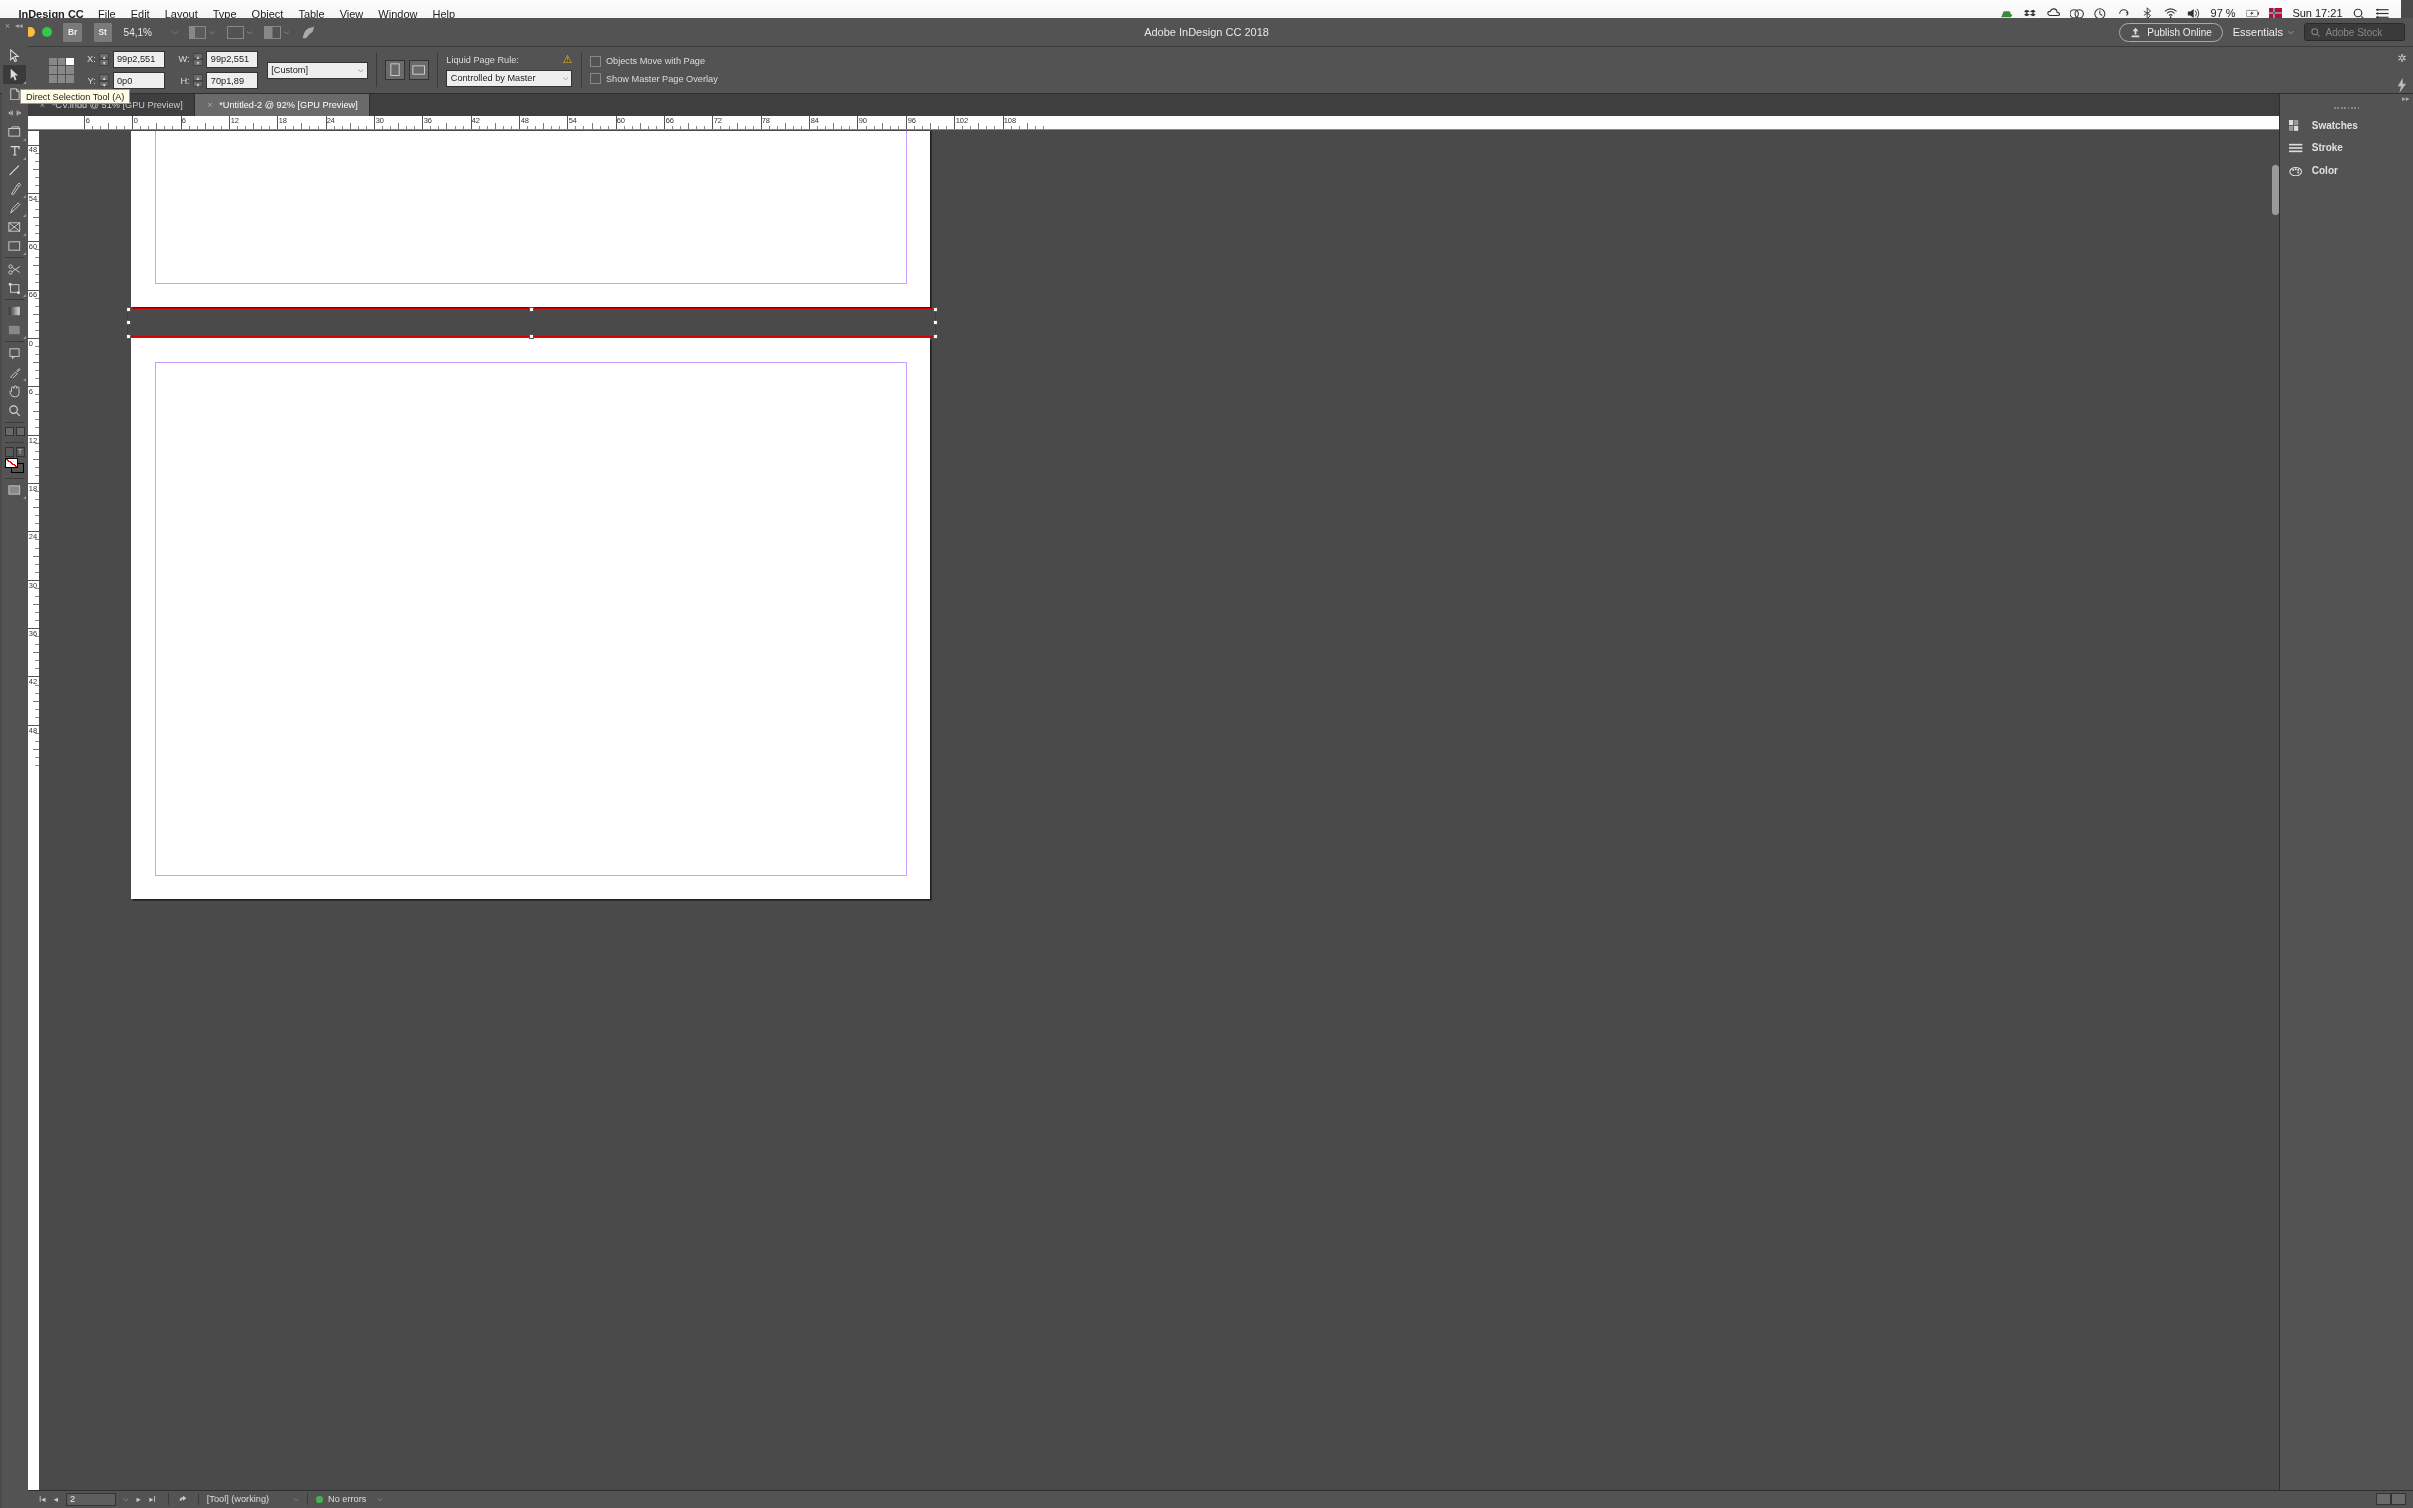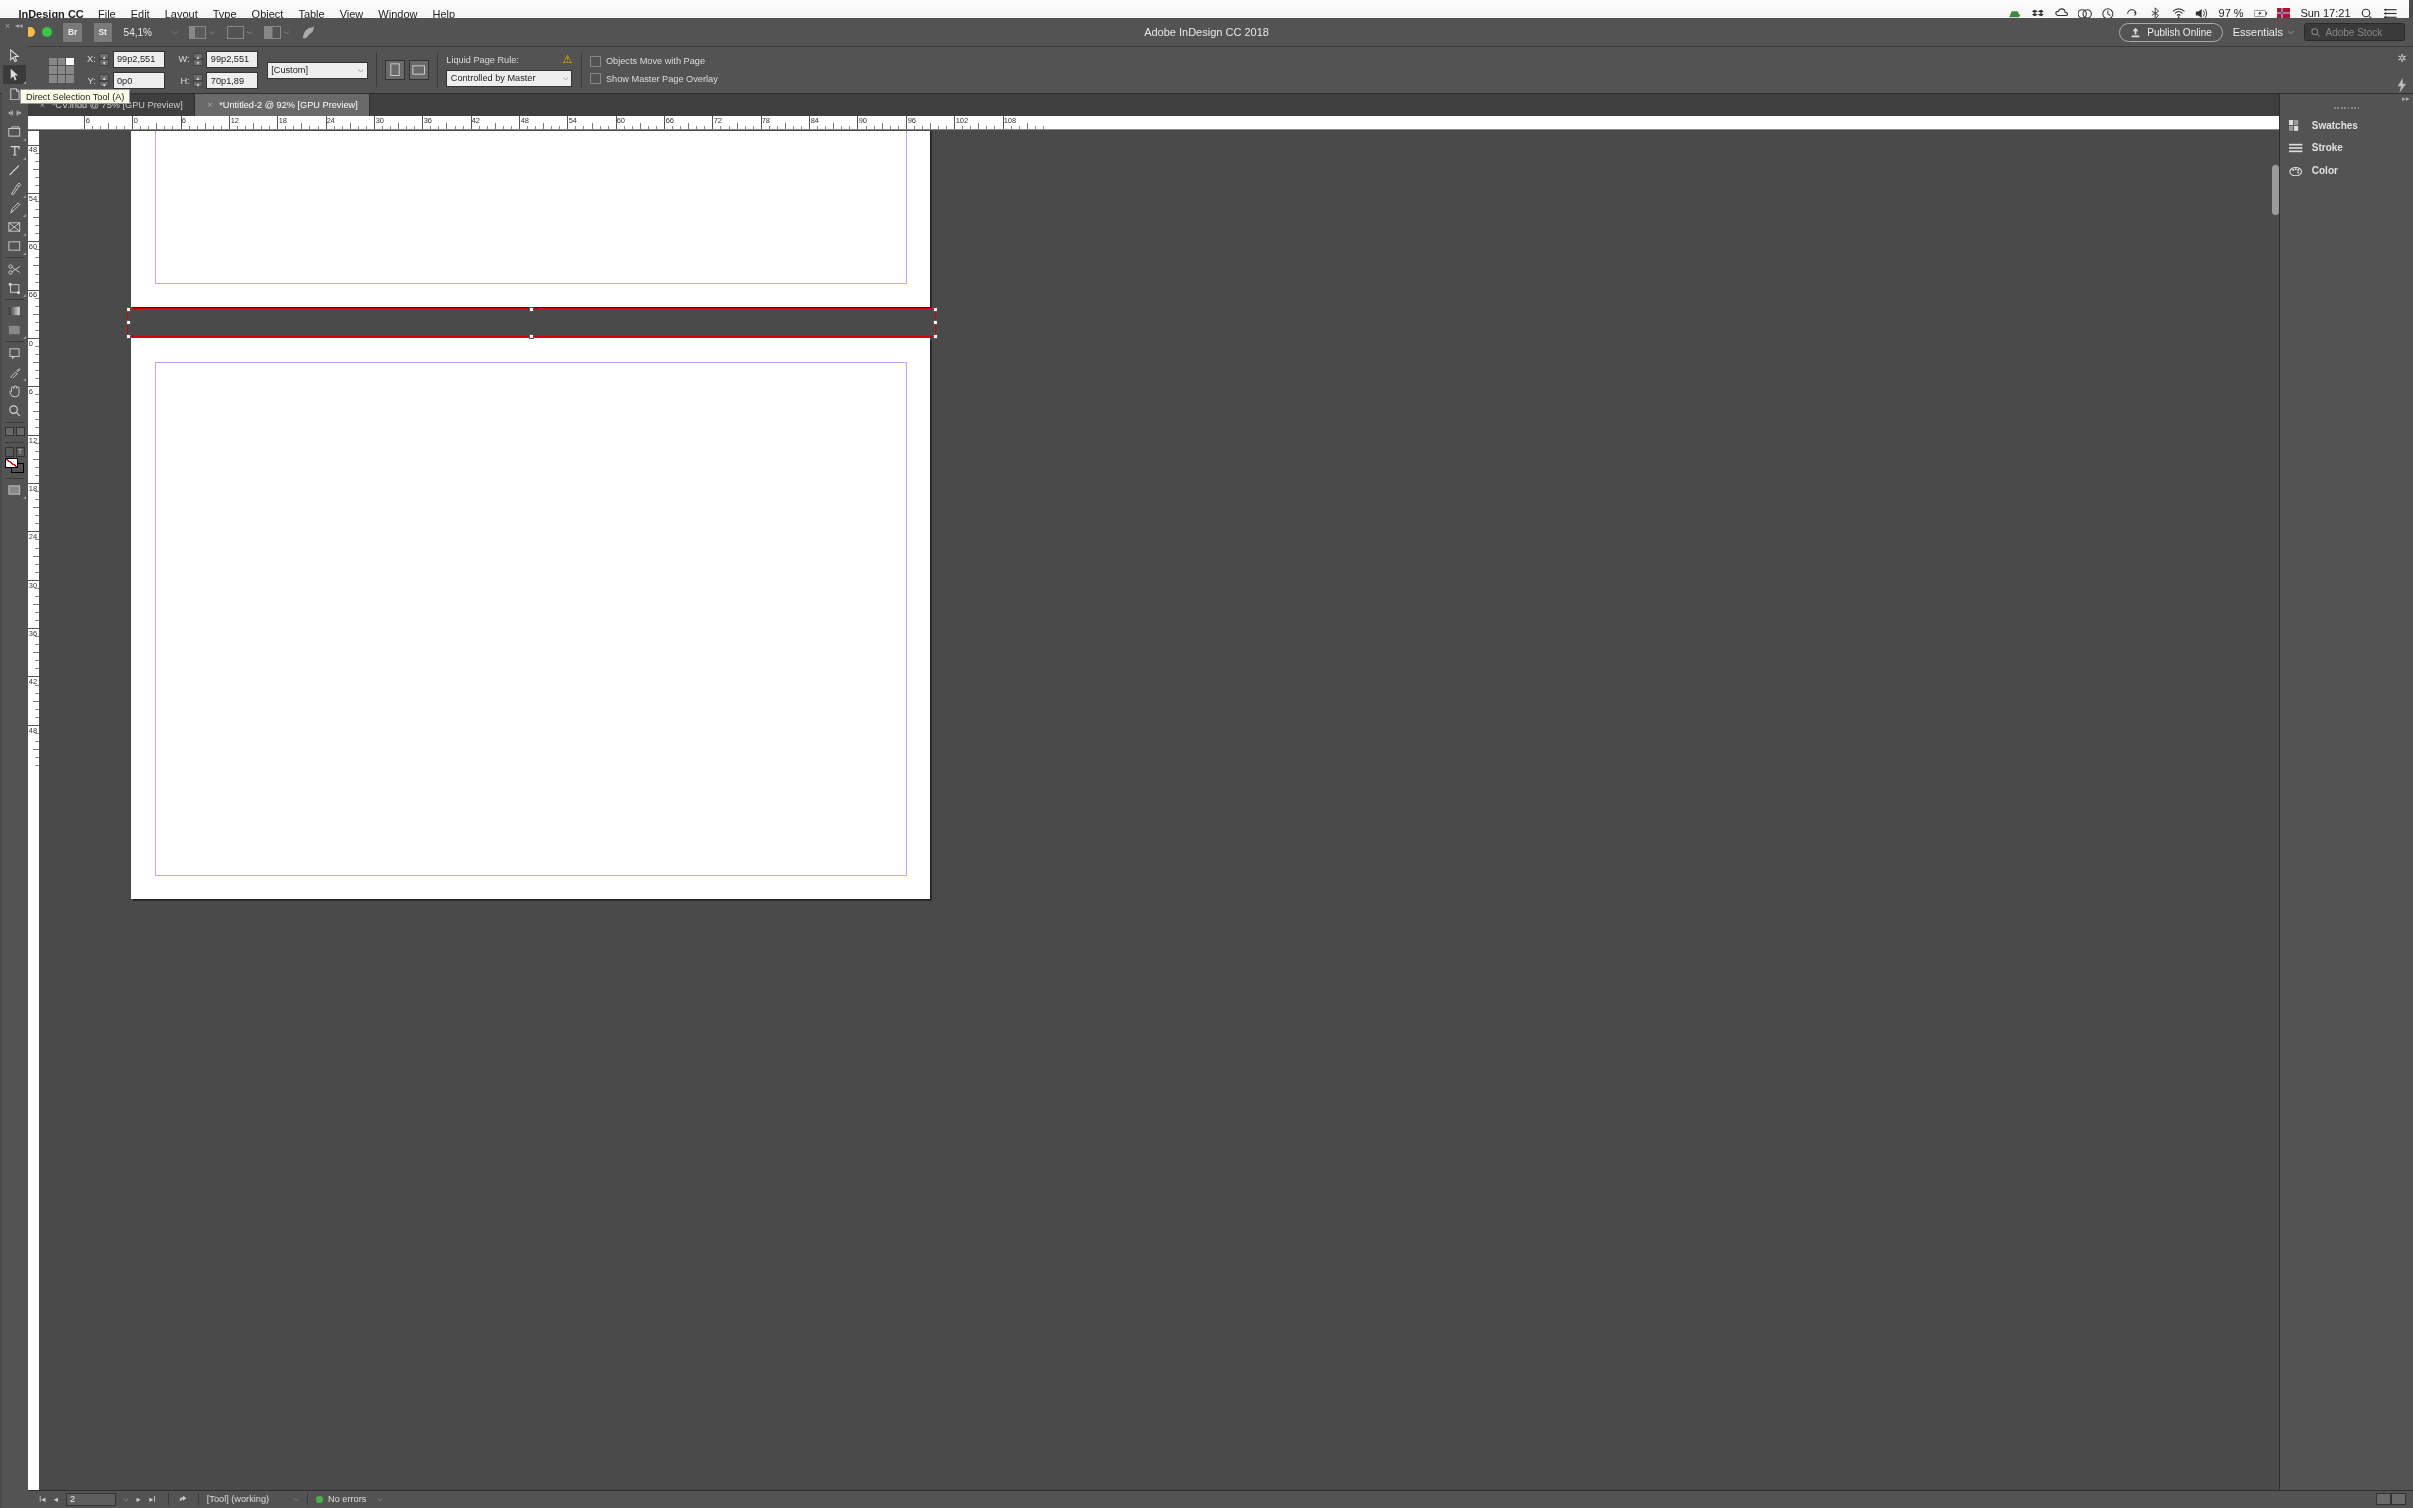--- a/index.html
+++ b/index.html
@@ -1,19 +1,19 @@
 <!DOCTYPE html>
 <html style="font-size:13.4px"><head>
 <meta charset="utf-8">
 <style>
 * { margin: 0; padding: 0; box-sizing: border-box; font-family: -apple-system, "Helvetica Neue", Arial, sans-serif; user-select: none; }
 html, body { width: 1164px; height: 727px; background: #4a4a4a; overflow: hidden; }
 
 
-.mac-menubar { position: absolute; top: 0; left: 0; right: 4px; height: 28px; background: linear-gradient(#fdfdfd,#f1f1f1); display: flex; align-items: center; font-size: 11px; color: #222; border-bottom: 0.8px solid #d0d0d0; }
+.mac-menubar { position: absolute; top: 0; left: 0; right: 12px; height: 28px; background: linear-gradient(#fdfdfd,#f1f1f1); display: flex; align-items: center; font-size: 11px; color: #222; border-bottom: 0.8px solid #d0d0d0; }
 .mac-menubar .left { display: flex; align-items: center; gap: 0; padding-left: 10px; }
 .mac-menubar .left .apple { font-size: 12.6px; margin-right: 8.4px; }
 .mac-menubar .left .app-name { font-weight: 600; margin-right: 6.7px; }
 .mac-menubar .left .menu-item { padding: 0 7.5px; }
 .mac-menubar .right { margin-left: auto; display: flex; align-items: center; gap: 10px; padding-right: 11.7px; }
 .mac-menubar .right span, .mac-menubar .right svg { font-size: 11px; }
 .sysicon { width: 13.4px; height: 13.4px; display: inline-flex; align-items: center; justify-content: center; }
 
 
 .app-titlebar { position: absolute; top: 18.4px; left: 0; right: 0; height: 28px; background: #535353; display: flex; align-items: center; }
@@ -528,21 +528,21 @@
       </svg>
       <div class="corner"></div>
     </div>
 </div>
 
 <div class="tooltip">Direct Selection Tool (A)</div>
 
 <div class="doc-tabs">
   <div class="doc-tab">
     <span class="x">×</span>
-    <span>*CV.indd @ 75% [GPU Preview]</span>
+    <span>*CV.indd @ 51% [GPU Preview]</span>
   </div>
   <div class="doc-tab active">
     <span class="x">×</span>
     <span>*Untitled-2 @ 92% [GPU Preview]</span>
   </div>
 </div>
 
 <div class="ruler-corner"></div>
 <div class="ruler-h">
     <div class="ruler-inner" id="ruler-h-inner">

